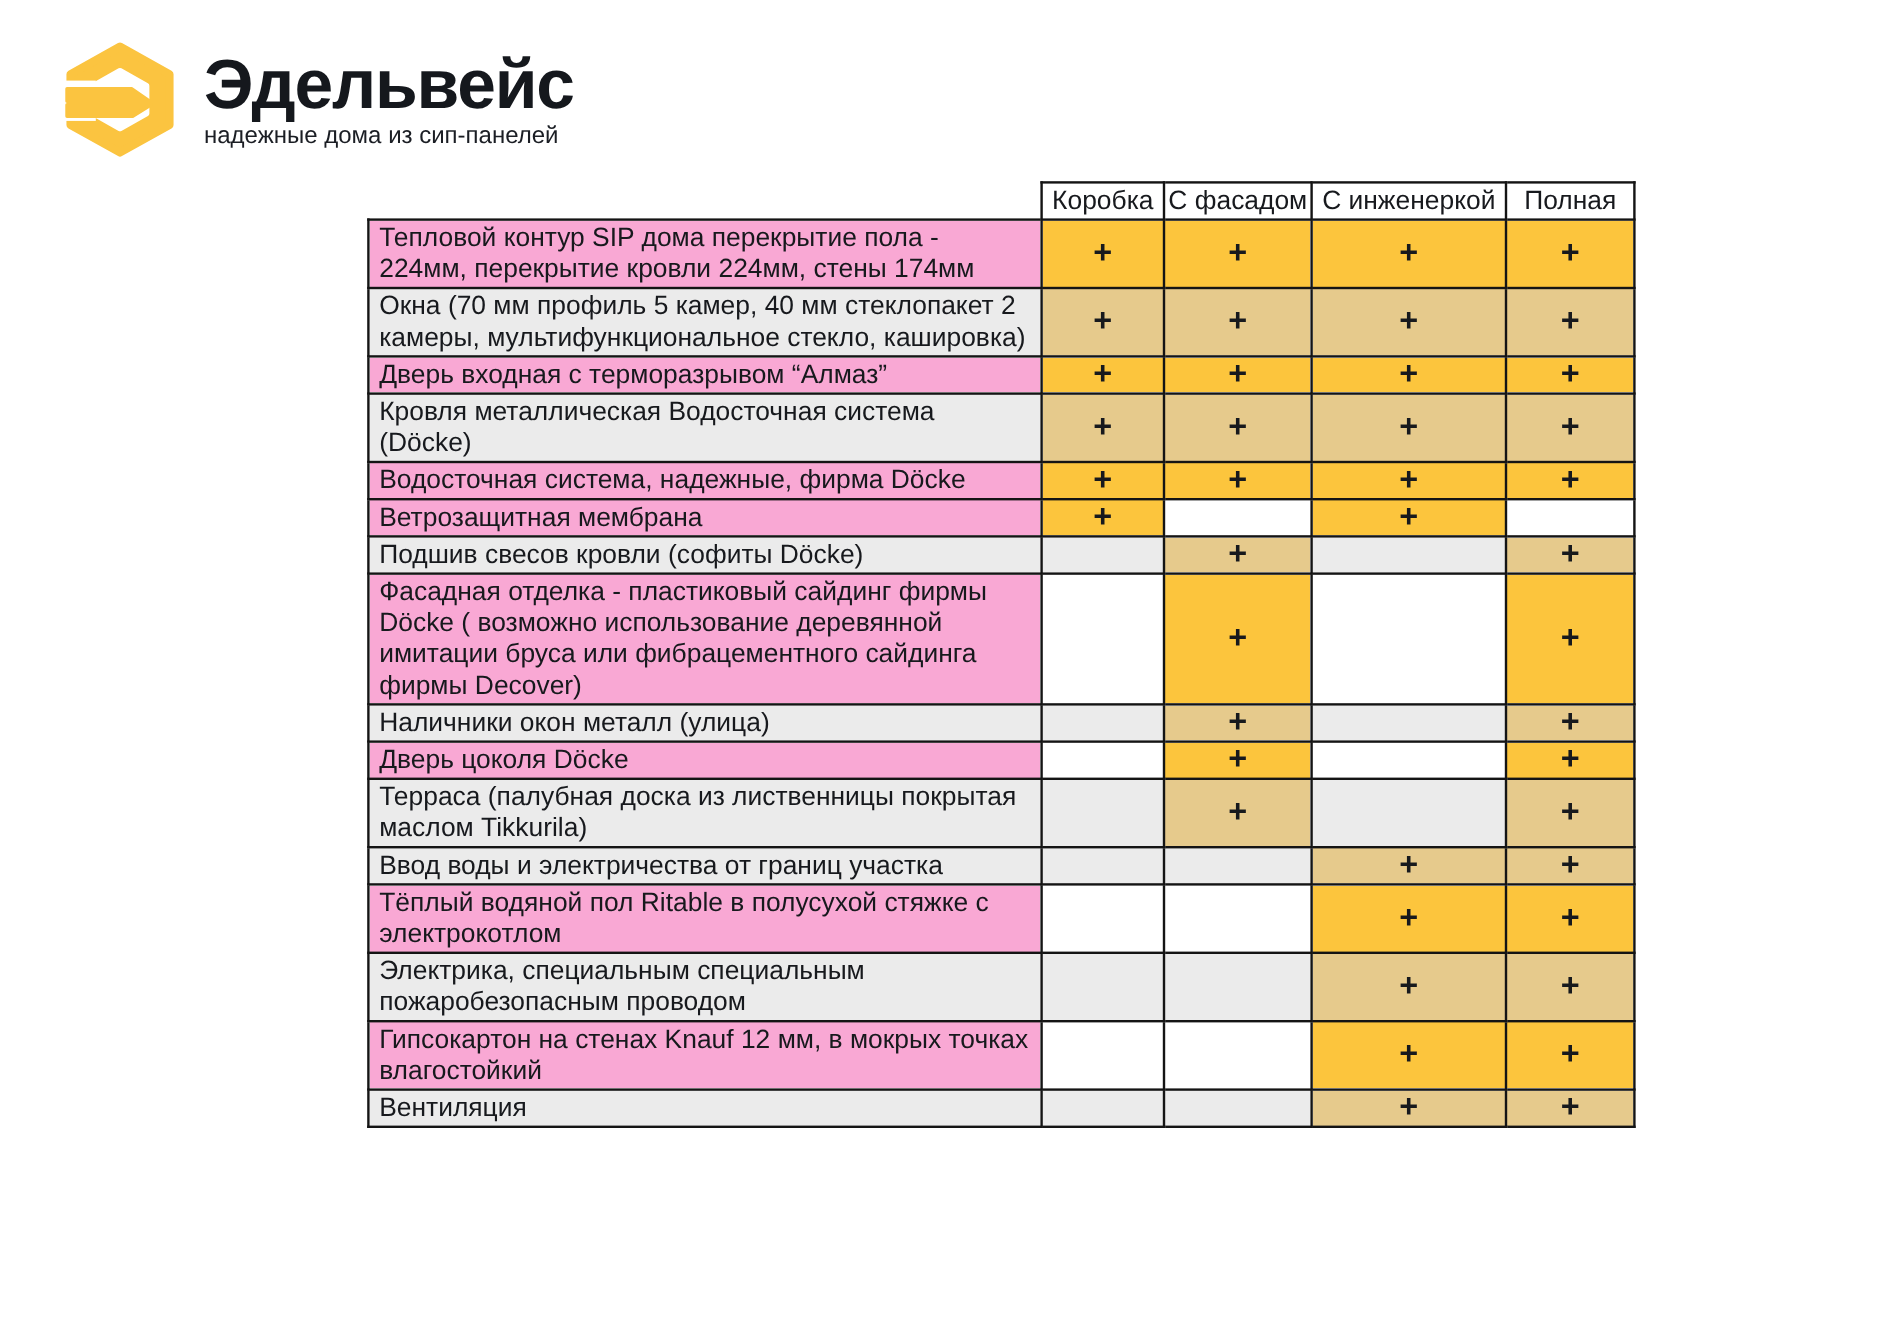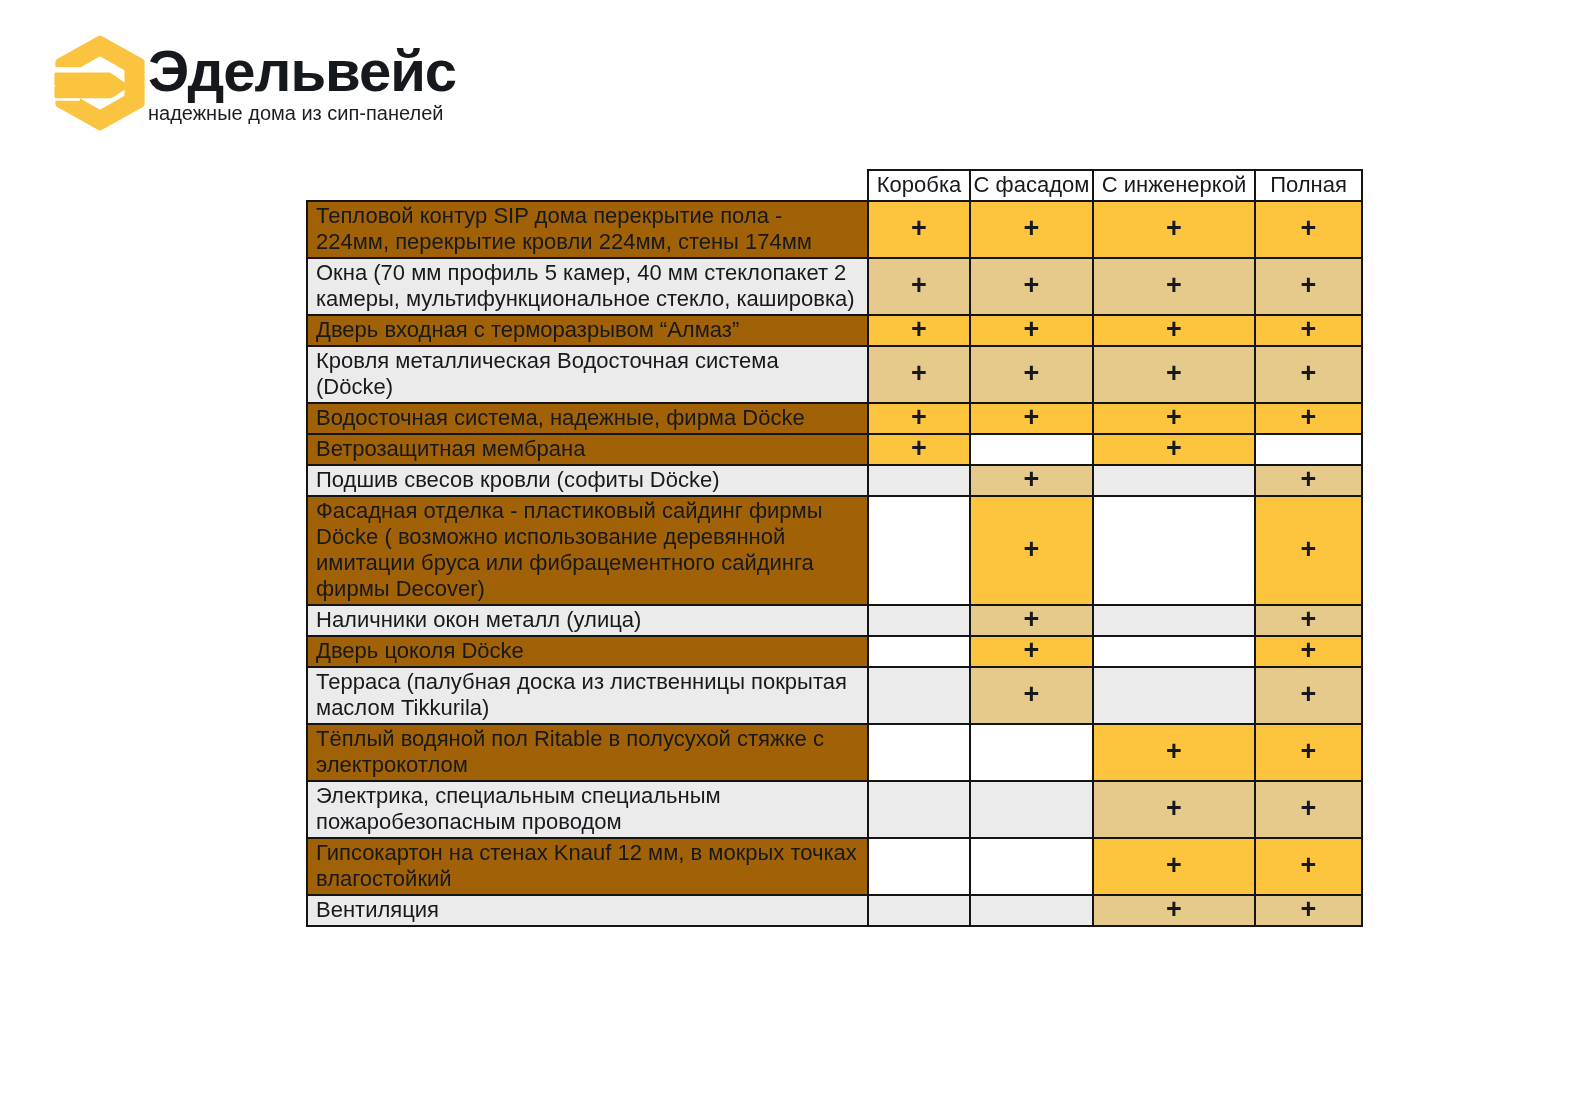--- a/index.html
+++ b/index.html
@@ -18,21 +18,21 @@
     font-family:"Liberation Sans","DejaVu Sans",sans-serif;
     color:var(--text-color);
     position:relative;
     overflow:hidden;
   }
 
   
   .brand{
     position:absolute;
     left:52px;top:34px;
-    display:flex;align-items:flex-start;
+    display:flex;align-items:flex-start;gap:22px;
   }
   .logo-box{width:96px;height:98px;flex:0 0 auto;}
   .logo-box svg{display:block;width:100%;height:100%;}
   .logo-main{fill:var(--logo-yellow);stroke:var(--logo-yellow);}
   .logo-hole{fill:#ffffff;stroke:#ffffff;}
   .brand-text{padding-top:8px;}
   .brand-name{
     font-size:58px;
     font-weight:700;
     letter-spacing:-1px;
@@ -42,21 +42,21 @@
   .brand-tagline{
     margin-top:2px;
     font-size:20px;
     font-weight:500;
     color:#1b1e24;
   }
 
   
   .table-wrap{
     position:absolute;
-    left:262px;top:169px;padding-left:44px;
+    left:262px;top:151px;padding-left:44px;
   }
   table.packages{
     border-collapse:collapse;
     table-layout:fixed;
     width:1055px;
   }
   col.c-label{width:561px;}
   col.c-1{width:102px;}
   col.c-2{width:123px;}
   col.c-3{width:162px;}
@@ -77,21 +77,21 @@
     padding:1px 2px 2px 2px;
     height:30px;
   }
   .packages th.header-spacer{
     border:none;
     background:transparent;
   }
   .packages th.row-label{
     font-weight:400;
     text-align:left;
-    background:#a16207;
+    background:#f9a8d4;
   }
   .packages tr.stripe th.row-label{background:var(--row-stripe);}
   .packages td.blank{background:#ffffff;}
   .packages tr.stripe td.blank{background:var(--row-stripe);}
   .packages td.plus{
     text-align:center;
     font-weight:700;
     font-size:27px;
     line-height:26px;
     background:var(--accent-strong);
@@ -212,20 +212,27 @@
           <td class="blank"></td>
           <td class="plus"><span>+</span></td>
         </tr>
         <tr class="stripe">
     <th class="row-label" scope="row">Терраса (палубная доска из лиственницы покрытая маслом Tikkurila)</th>
   <td class="blank"></td>
           <td class="plus"><span>+</span></td>
           <td class="blank"></td>
           <td class="plus"><span>+</span></td>
         </tr>
+        <tr class="stripe">
+    <th class="row-label" scope="row">Ввод воды и электричества от границ участка</th>
+  <td class="blank"></td>
+          <td class="blank"></td>
+          <td class="plus"><span>+</span></td>
+          <td class="plus"><span>+</span></td>
+        </tr>
         <tr>
     <th class="row-label" scope="row">Тёплый водяной пол Ritable в полусухой стяжке с электрокотлом</th>
   <td class="blank"></td>
           <td class="blank"></td>
           <td class="plus"><span>+</span></td>
           <td class="plus"><span>+</span></td>
         </tr>
         <tr class="stripe">
     <th class="row-label" scope="row">Электрика, специальным специальным пожаробезопасным проводом</th>
   <td class="blank"></td>

